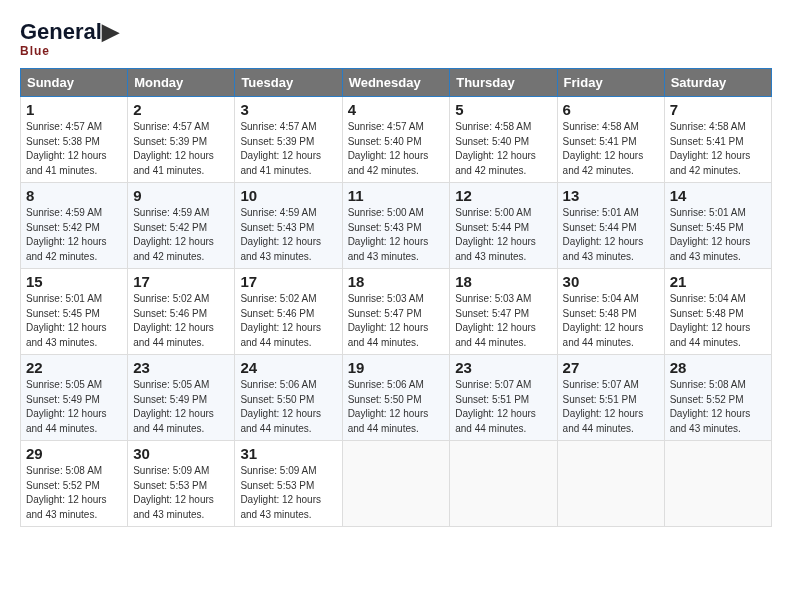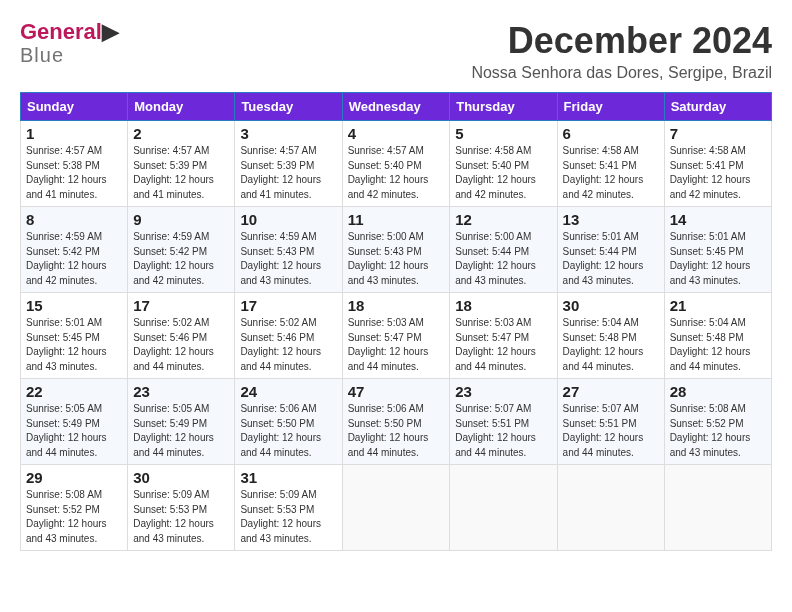--- a/index.html
+++ b/index.html
@@ -20,29 +20,29 @@
       display: flex;
       flex-direction: column;
       align-items: flex-start;
     }
     .logo-text {
       font-size: 22px;
       font-weight: bold;
       color: #333;
       line-height: 1.1;
     }
-    .logo-text span.blue { color: #be185d; }
+    .logo-text span.blue { color: #0f172a; }
     .logo-row {
       display: flex;
       align-items: center;
     }
     .logo-underline {
-      color: #737373;
-      font-size: 20px;
-      font-weight: normal;
+      color: #7f1d1d;
+      font-size: 12px;
+      font-weight: bold;
       letter-spacing: 1px;
     }
     .title-block {
       text-align: right;
     }
     .main-title {
       font-size: 36px;
       font-weight: bold;
       color: #333;
     }
@@ -50,21 +50,21 @@
       font-size: 16px;
       color: #555;
       margin-top: 2px;
     }
     .calendar {
       width: 100%;
       border-collapse: collapse;
       font-size: 11px;
     }
     .calendar th {
-      background-color: #6d28d9;
+      background-color: #737373;
       color: #fff;
       text-align: left;
       padding: 6px 6px;
       font-size: 13px;
       font-weight: bold;
       border: 1px solid #2a7bc4;
     }
     .calendar td {
       vertical-align: top;
       padding: 4px 5px;
@@ -100,24 +100,20 @@
 
 <div class="header">
   <div class="logo">
     <div class="logo-row">
       <span class="logo-text">
         <span class="blue">General</span>▶
       </span>
     </div>
     <div class="logo-underline">Blue</div>
   </div>
-  <div class="title-block">
-    <div class="main-title">December 2024</div>
-    <div class="sub-title">Nossa Senhora das Dores, Sergipe, Brazil</div>
-  </div>
 </div>
 
 <table class="calendar">
   <thead>
     <tr>
     <th>Sunday</th>
         <th>Monday</th>
         <th>Tuesday</th>
         <th>Wednesday</th>
         <th>Thursday</th>
@@ -271,21 +267,21 @@
 Sunset: 5:49 PM
 Daylight: 12 hours and 44 minutes.</div>
         </td>
         <td>
           <span class="day-num">24</span>
           <div class="day-info" style="white-space: pre-line;">Sunrise: 5:06 AM
 Sunset: 5:50 PM
 Daylight: 12 hours and 44 minutes.</div>
         </td>
         <td>
-          <span class="day-num">47</span>
+          <span class="day-num">19</span>
           <div class="day-info" style="white-space: pre-line;">Sunrise: 5:06 AM
 Sunset: 5:50 PM
 Daylight: 12 hours and 44 minutes.</div>
         </td>
         <td>
           <span class="day-num">23</span>
           <div class="day-info" style="white-space: pre-line;">Sunrise: 5:07 AM
 Sunset: 5:51 PM
 Daylight: 12 hours and 44 minutes.</div>
         </td>

